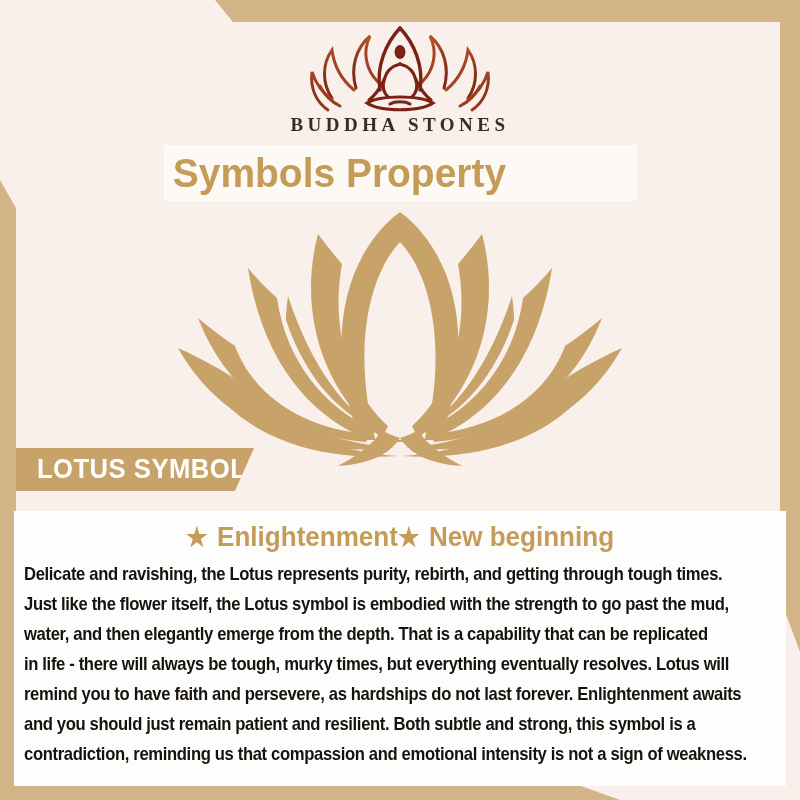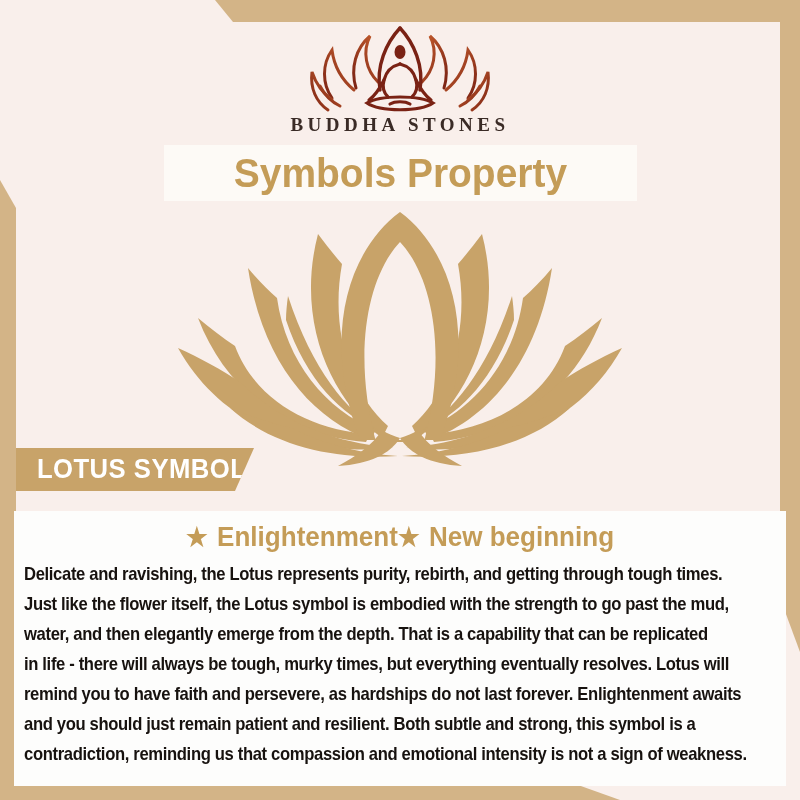--- a/index.html
+++ b/index.html
@@ -27,21 +27,21 @@
   .logo-wrap{position:absolute; left:0; top:24px; width:800px; text-align:center;}
   .logo-wrap svg{display:inline-block;}
   .brand-name{
     position:absolute; left:0; top:114px; width:800px; text-align:center;
     font-family:"Liberation Serif", serif; font-size:19px; font-weight:600;
     letter-spacing:4.5px; color:var(--brand-ink);
   }
   
   .title-bar{
     position:absolute; left:164px; top:145px; width:473px; height:56px;
-    background:var(--titlebar); display:flex; align-items:center; justify-content:center;
+    background:var(--titlebar); display:flex; align-items:center; 
   }
   .title-bar .title{
     font-size:41px; font-weight:bold; color:var(--gold-text);
     transform:scaleX(.95); white-space:nowrap; letter-spacing:0px;
   }
   
   .hero{position:absolute; left:170px; top:200px; width:460px; height:266px;}
   
   .ribbon{
     position:absolute; left:16px; top:448px; width:238px; height:43px;

